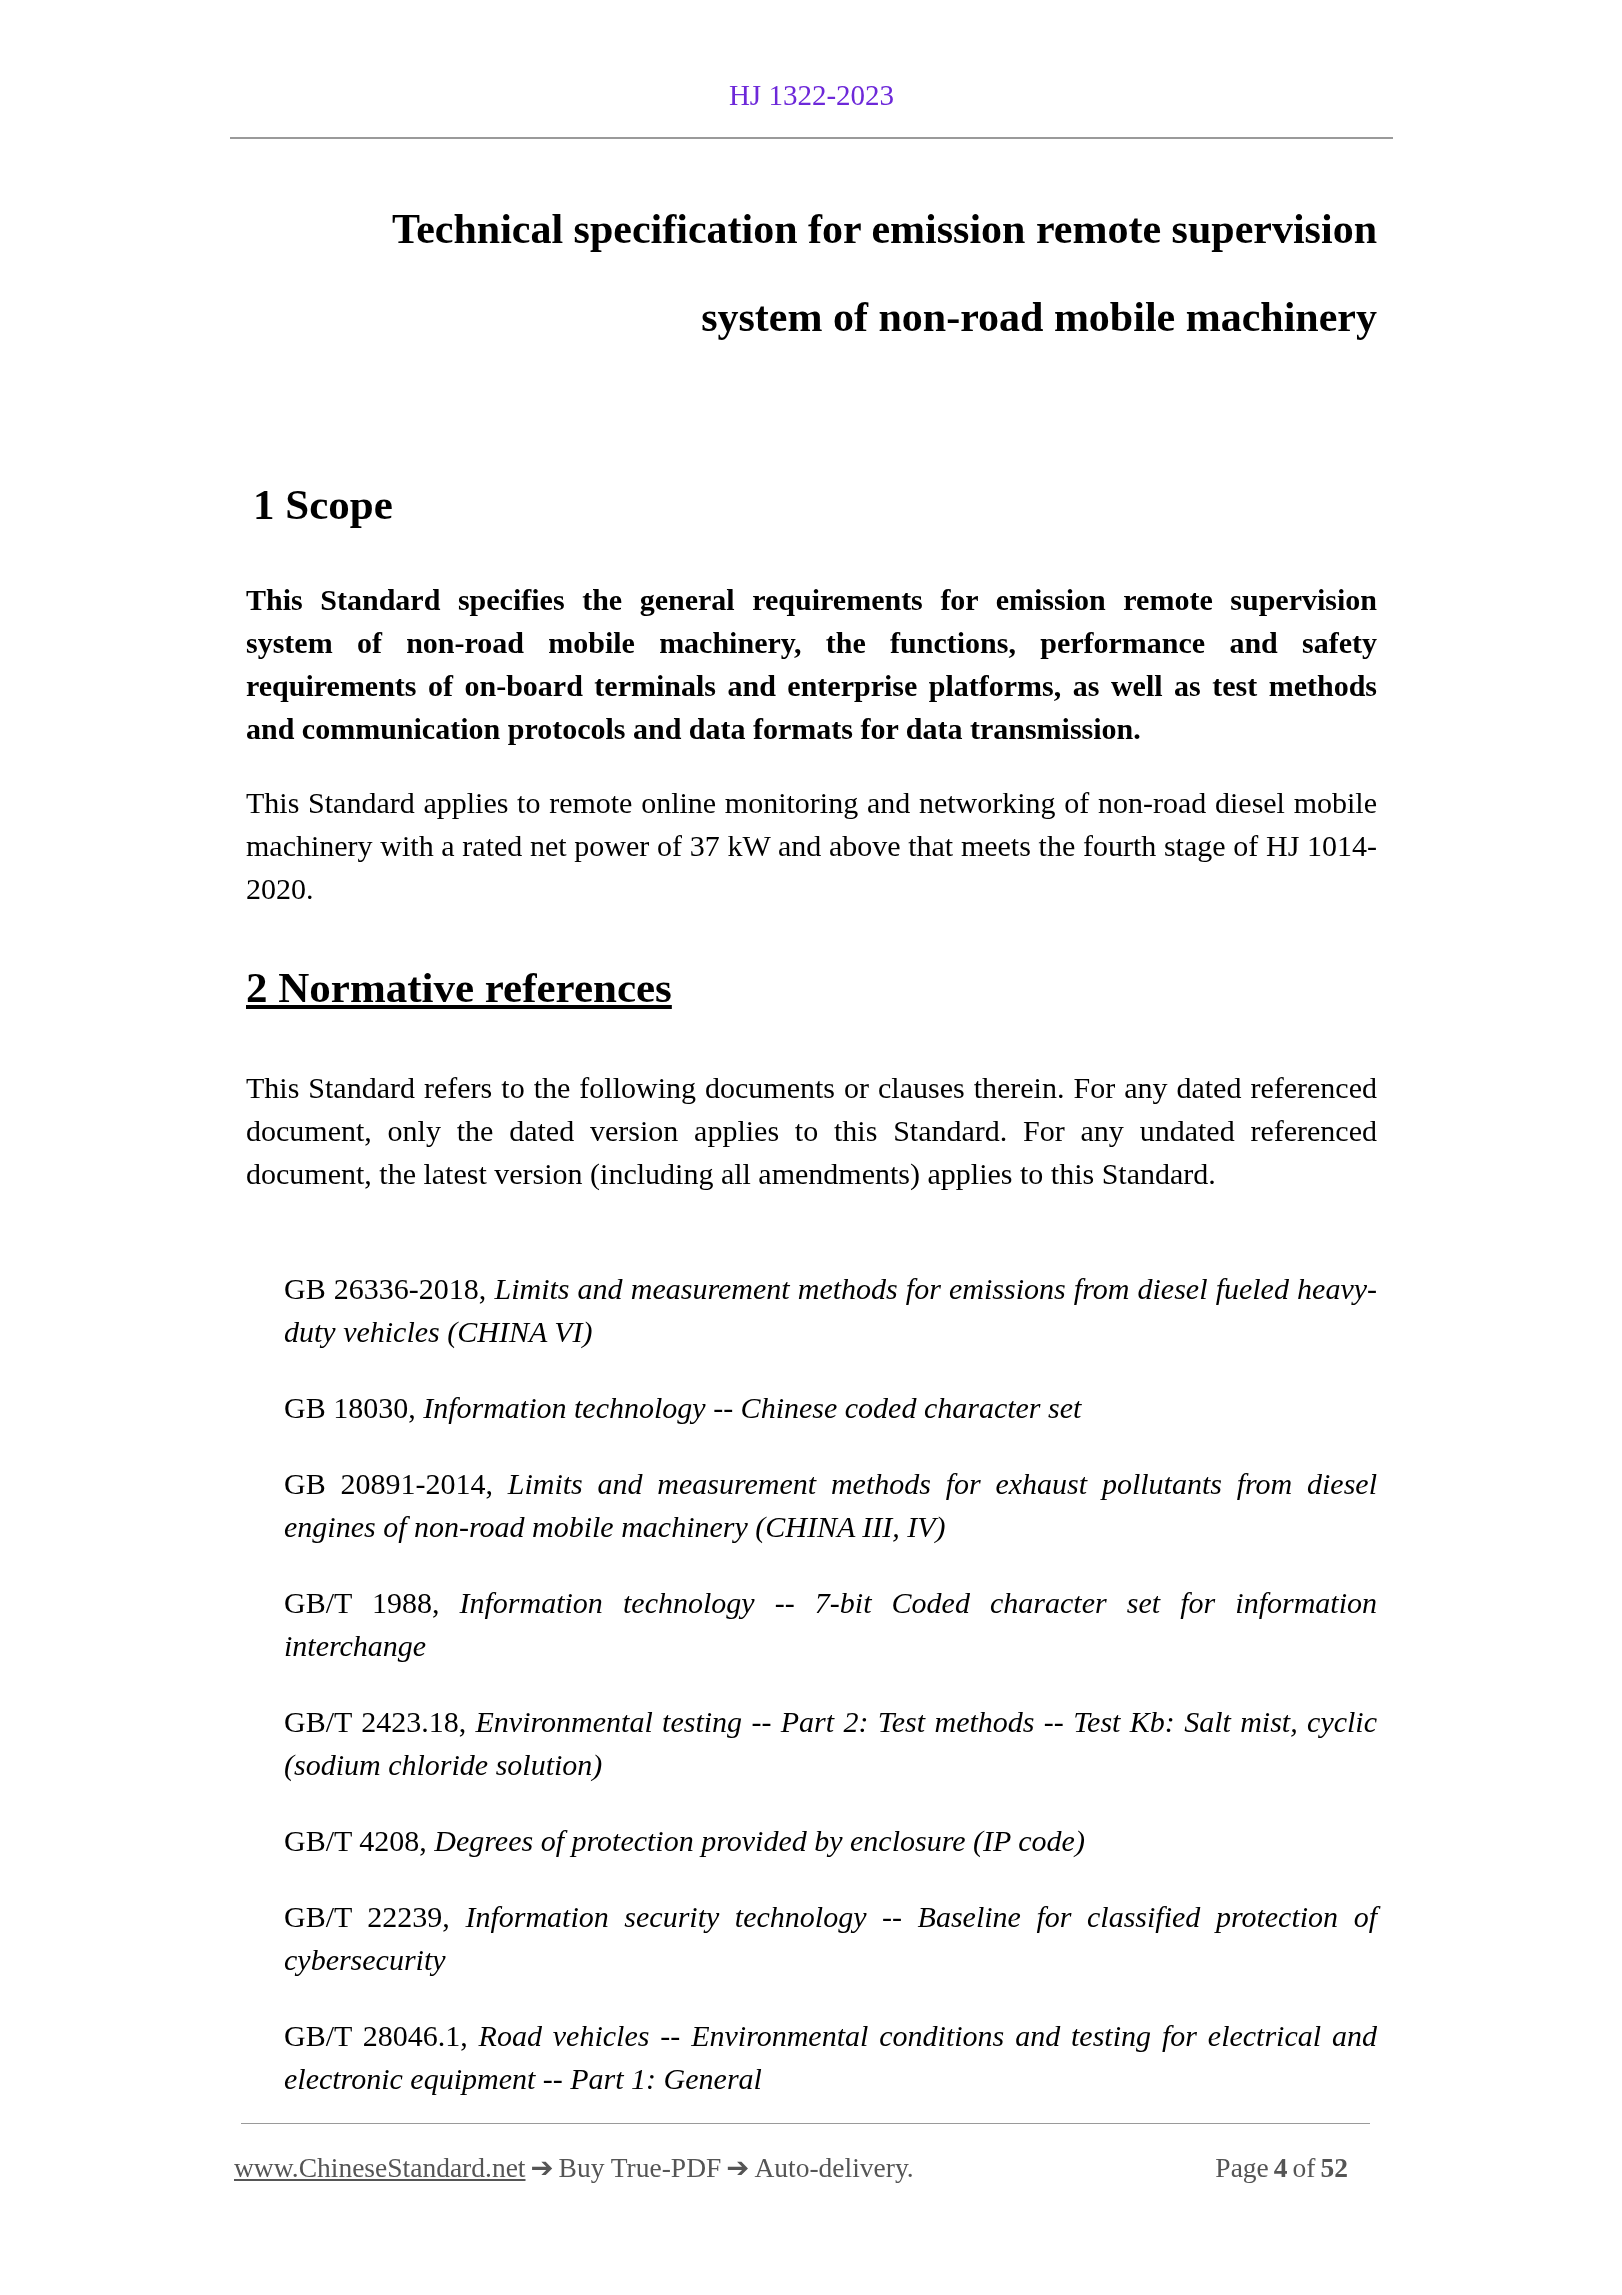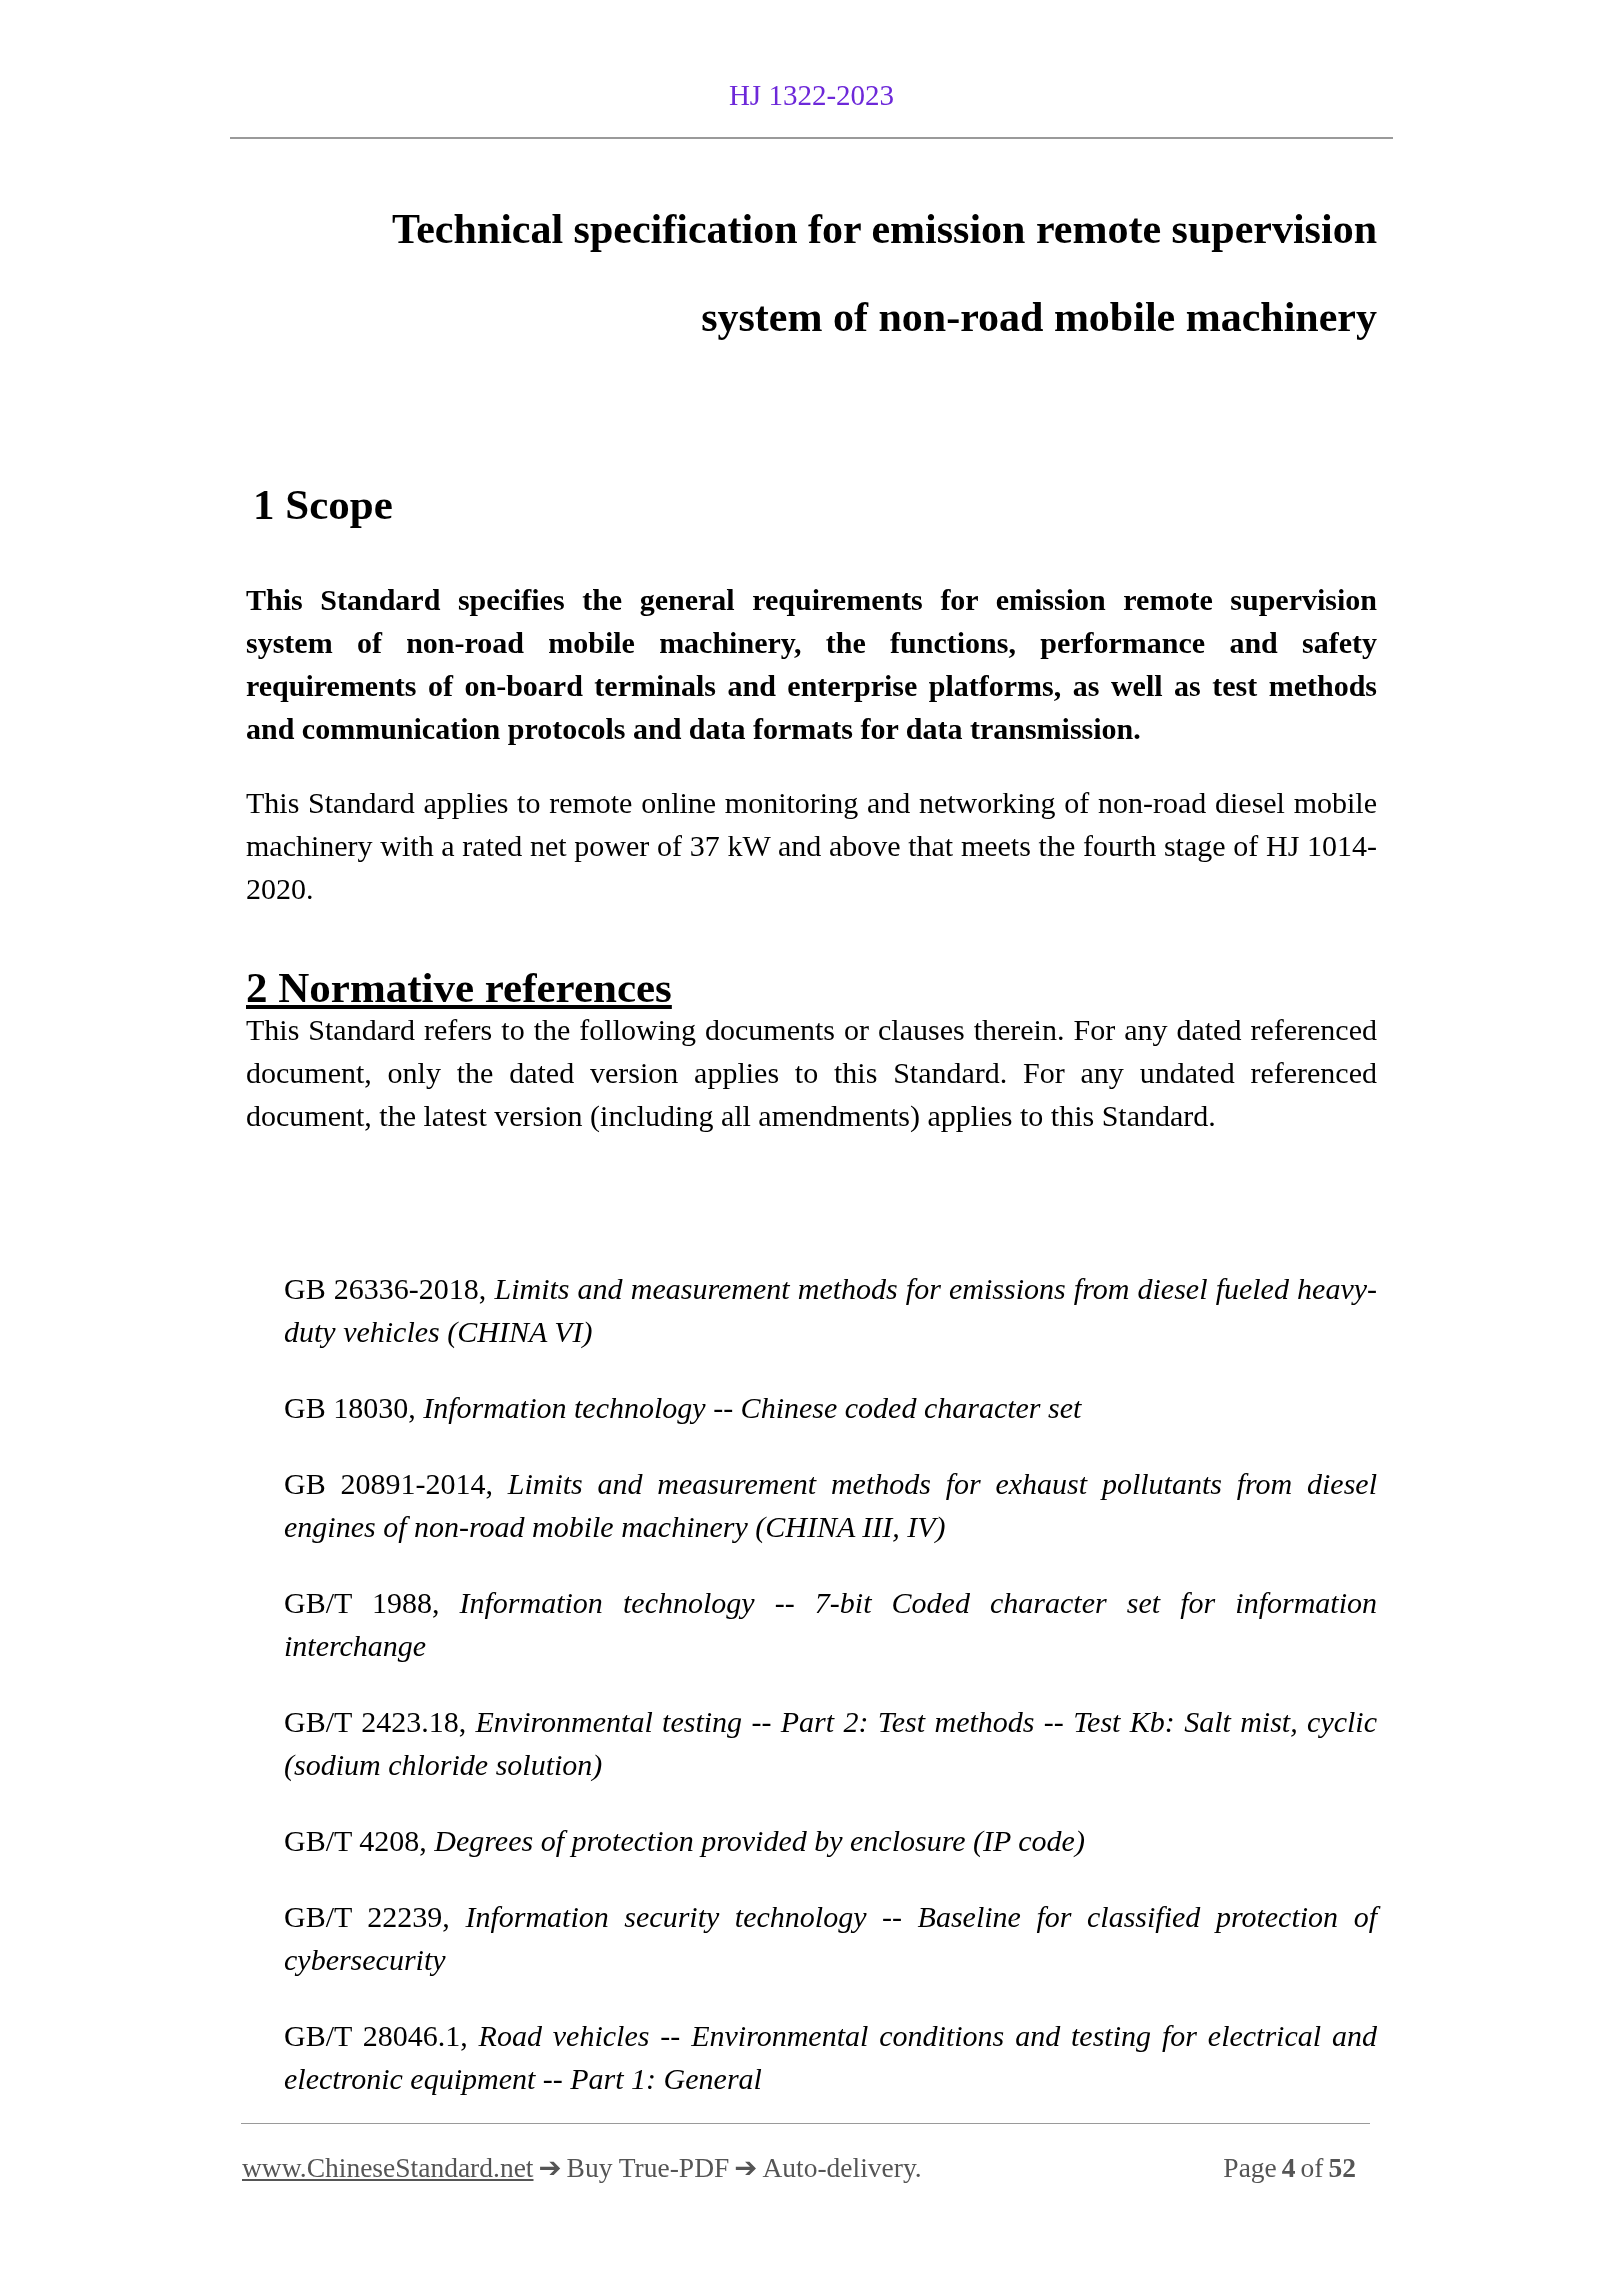--- a/index.html
+++ b/index.html
@@ -81,21 +81,21 @@
     .footer-rule {
       position: absolute;
       left: 241px;
       top: 2123px;
       width: 1129px;
       height: 0;
       border-top: 1.7px solid #9a9a9a;
     }
     .footer {
       position: absolute;
-      left: 242px;
+      left: 234px;
       top: 2151px;
       width: 1119px;
       font-size: 27.5px;
       line-height: 33px;
       color: #555555;
       display: flex;
       justify-content: space-between;
       white-space: nowrap;
     }
     .footer a {
@@ -114,21 +114,21 @@
 <div class="doc-title">
   <div>Technical specification for emission remote supervision</div>
   <div>system of non-road mobile machinery</div>
 </div>
 
 <div class="section-heading" style="top:480px;margin-left:7px;">1 Scope</div>
 <div class="para" style="top:578px;font-weight:bold;">This Standard specifies the general requirements for emission remote supervision system of non-road mobile machinery, the functions, performance and safety requirements of on-board terminals and enterprise platforms, as well as test methods and communication protocols and data formats for data transmission.</div>
 <div class="para" style="top:781px;">This Standard applies to remote online monitoring and networking of non-road diesel mobile machinery with a rated net power of 37 kW and above that meets the fourth stage of HJ 1014-2020.</div>
 
 <div class="section-heading" style="top:963px;text-decoration:underline;">2 Normative references</div>
-<div class="para" style="top:1008px;">This Standard refers to the following documents or clauses therein. For any dated referenced document, only the dated version applies to this Standard. For any undated referenced document, the latest version (including all amendments) applies to this Standard.</div>
+<div class="para" style="top:1066px;">This Standard refers to the following documents or clauses therein. For any dated referenced document, only the dated version applies to this Standard. For any undated referenced document, the latest version (including all amendments) applies to this Standard.</div>
 
 <div class="refs">
   <div class="ref-item">
     <span class="ref-code">GB 26336-2018, </span><span class="ref-title">Limits and measurement methods for emissions from diesel fueled heavy-duty vehicles (CHINA VI)</span>
   </div>
   <div class="ref-item">
     <span class="ref-code">GB 18030, </span><span class="ref-title">Information technology -- Chinese coded character set</span>
   </div>
   <div class="ref-item">
     <span class="ref-code">GB 20891-2014, </span><span class="ref-title">Limits and measurement methods for exhaust pollutants from diesel engines of non-road mobile machinery (CHINA III, IV)</span>

